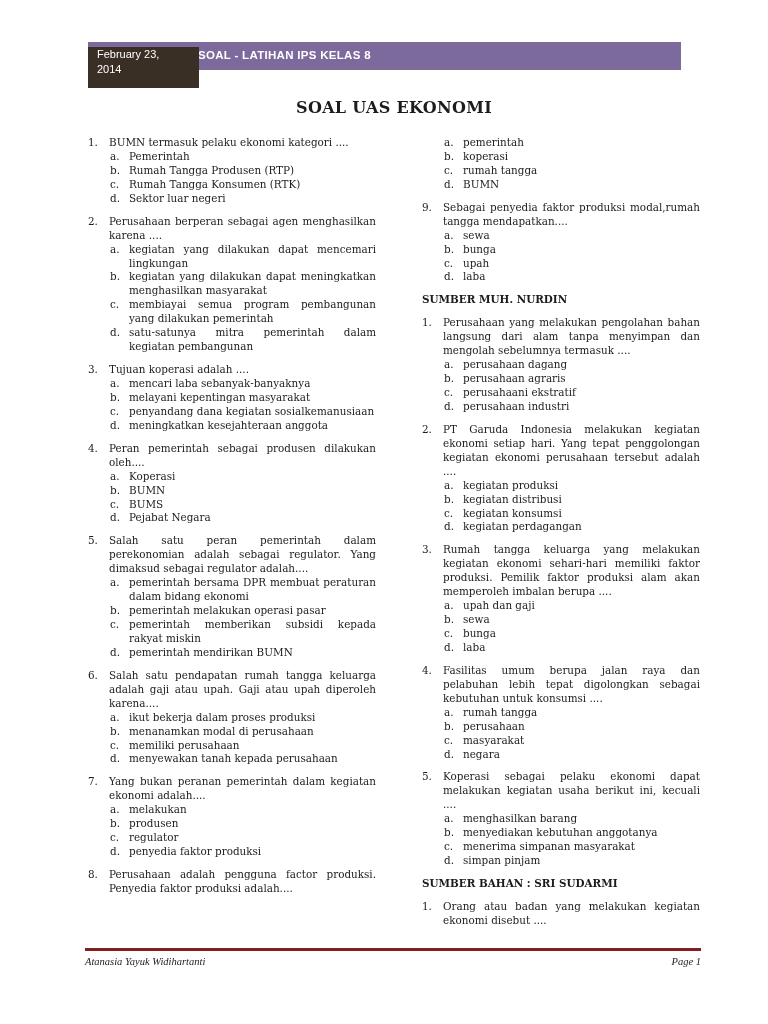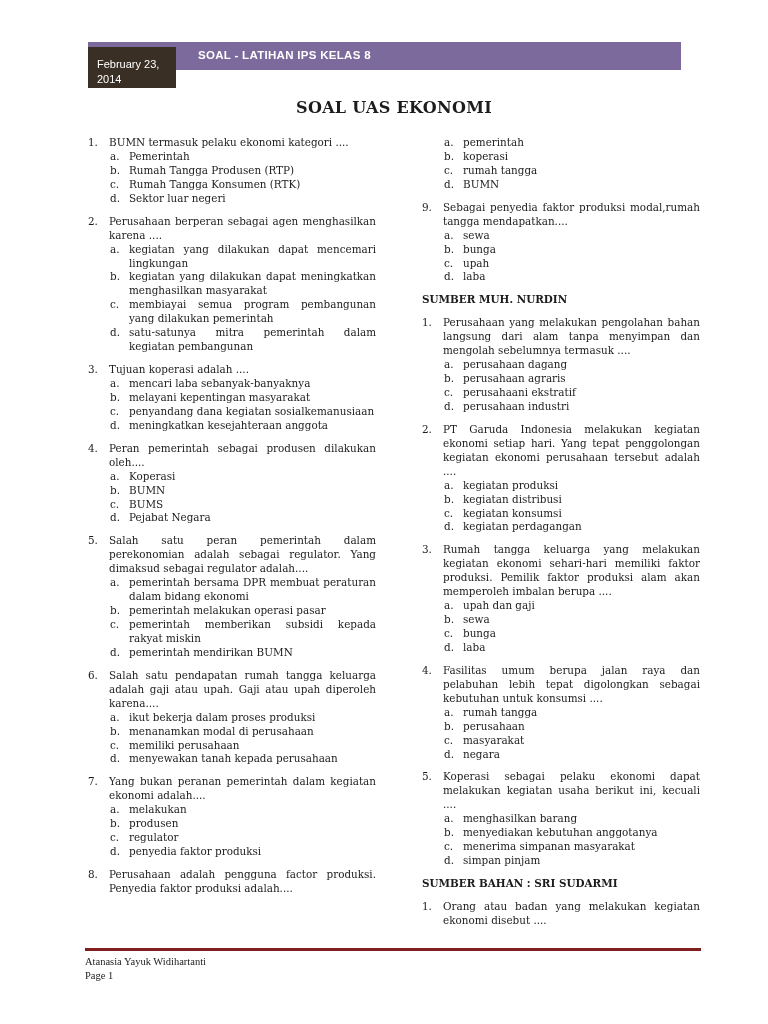--- a/index.html
+++ b/index.html
@@ -11,43 +11,43 @@
   }
   html,body { width:768px; height:1024px; background:#ffffff; }
   body { font-family:"DejaVu Serif", serif; color:var(--text); font-size:10.4px; line-height:1.34; }
   .page { position:relative; width:768px; height:1024px; background:#fff; overflow:hidden; }
 
   .header-row { position:absolute; left:88px; top:42px; width:593px; height:46px; }
   .header-bar { position:absolute; left:0; top:0; width:100%; height:28px; background:var(--bar);
                 display:flex; align-items:center; padding-left:110px; }
   .bar-title { color:#ffffff; font-family:"Liberation Sans", sans-serif; font-weight:bold;
                font-size:11.5px; letter-spacing:0.3px; }
-  .date-box { position:absolute; left:0; top:5px; width:88px; height:41px; background:var(--datebox);
+  .date-box { position:absolute; left:0; top:5px; width:111px; height:41px; background:var(--datebox);
               color:#ffffff; font-family:"Liberation Sans", sans-serif; font-size:11px;
-              padding:10px 4px 0 9px; line-height:1.35; z-index:2; }
+              padding:0 4px 0 9px; line-height:1.35; z-index:2; }
 
   .doc-title { position:absolute; top:97px; left:88px; width:612px; text-align:center;
                font-size:16px; font-weight:bold; letter-spacing:0.3px; }
 
   .columns { position:absolute; left:88px; top:136px; width:612px;
              display:grid; grid-template-columns:288px 1fr; column-gap:46px; }
 
   .question { margin-bottom:9px; }
   .q-line { display:flex; }
   .q-num { flex:0 0 21px; }
   .q-text { flex:1; text-align:justify; }
   .option { display:flex; margin-left:22px; }
   .o-letter { flex:0 0 19px; }
   .o-text { flex:1; text-align:justify; }
   .section-heading { font-weight:bold; margin:4px 0 9px 0; }
 
   .footer { position:absolute; left:85px; top:948px; width:616px;
             border-top:3px solid var(--rule); padding-top:4px;
             display:flex; justify-content:space-between;
-            font-family:"Liberation Serif", serif; font-size:10.5px;flex-direction:column; }
+            font-family:"Liberation Serif", serif; font-style:italic; font-size:10.5px; }
 </style>
 </head>
 <body>
 
 <div class="page">
 
   <div class="header-row">
     <div class="header-bar">
       <span class="bar-title">SOAL - LATIHAN IPS KELAS 8</span>
     </div>

